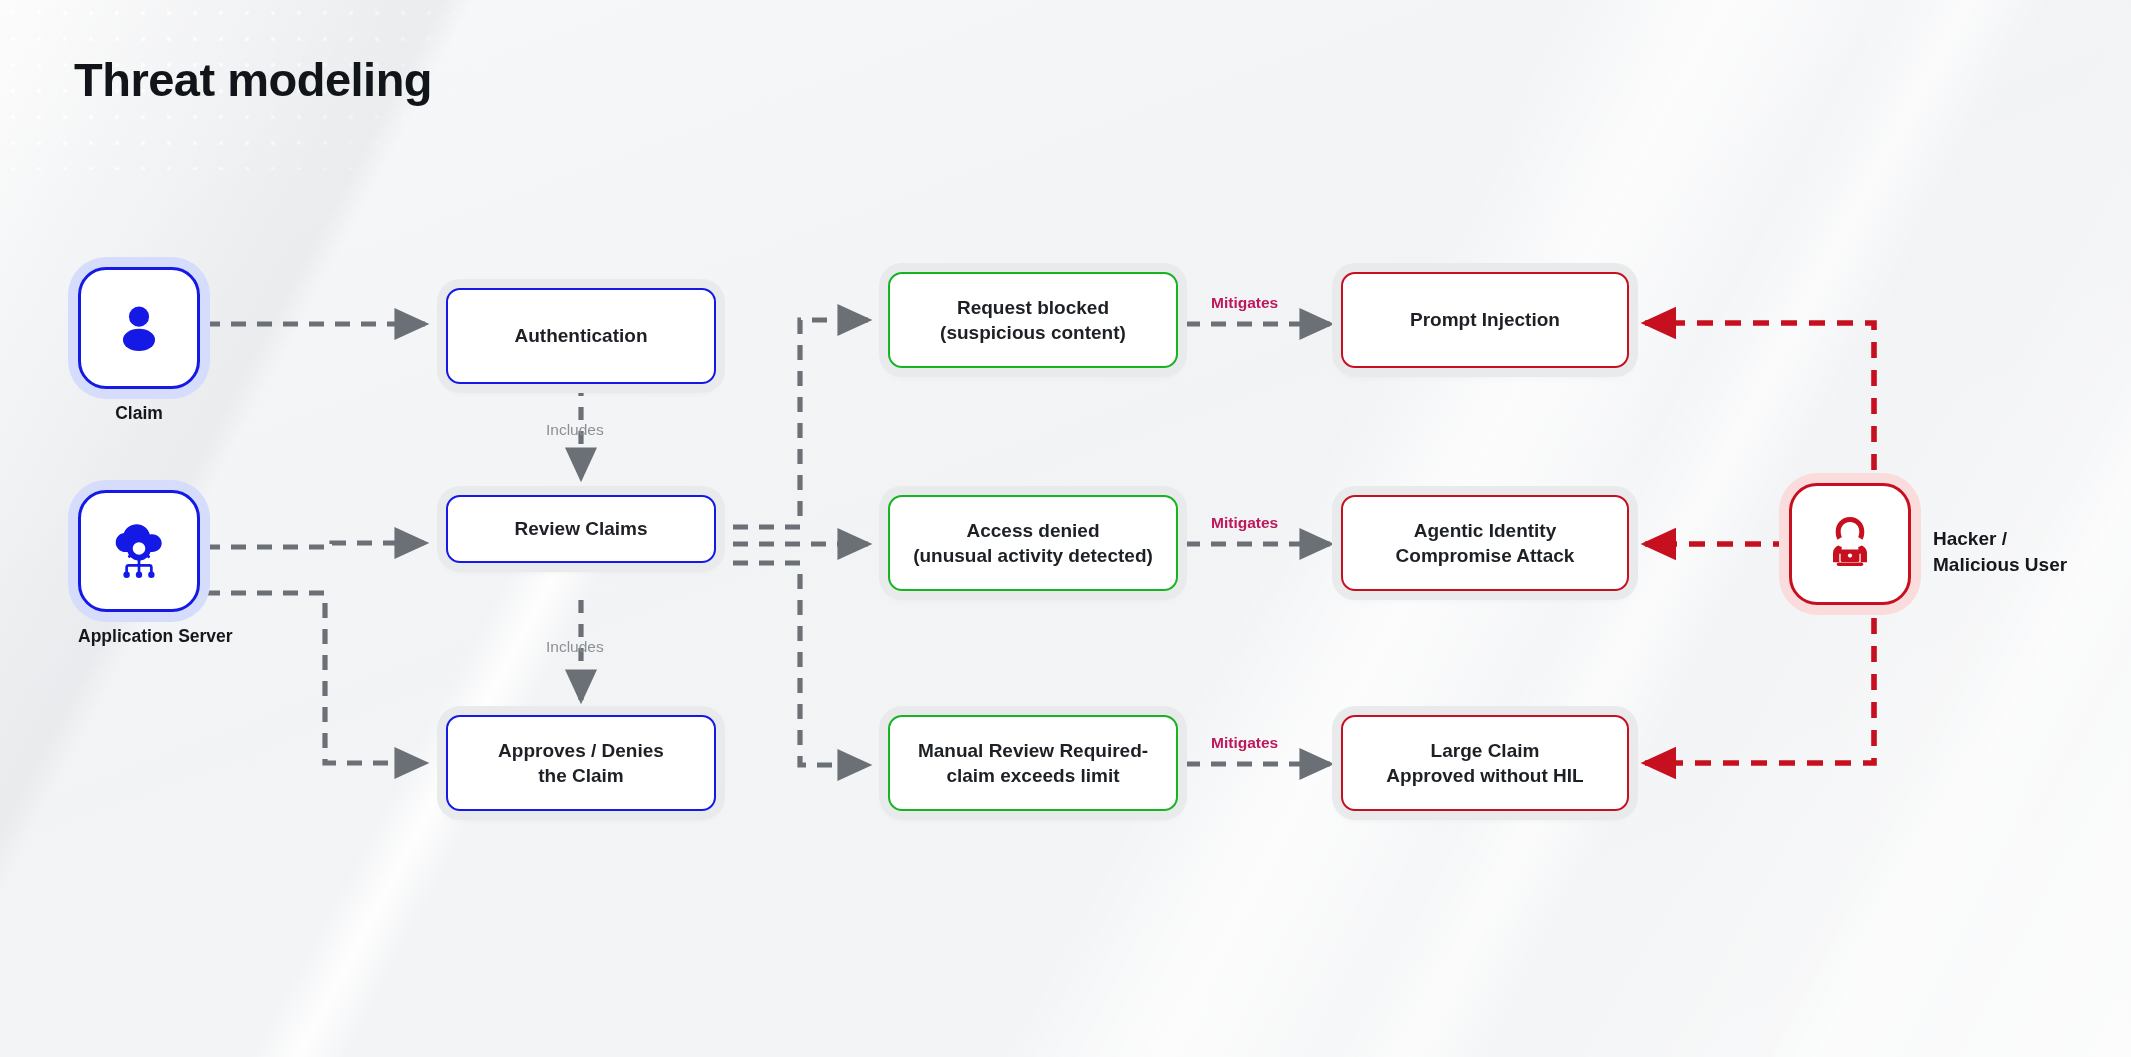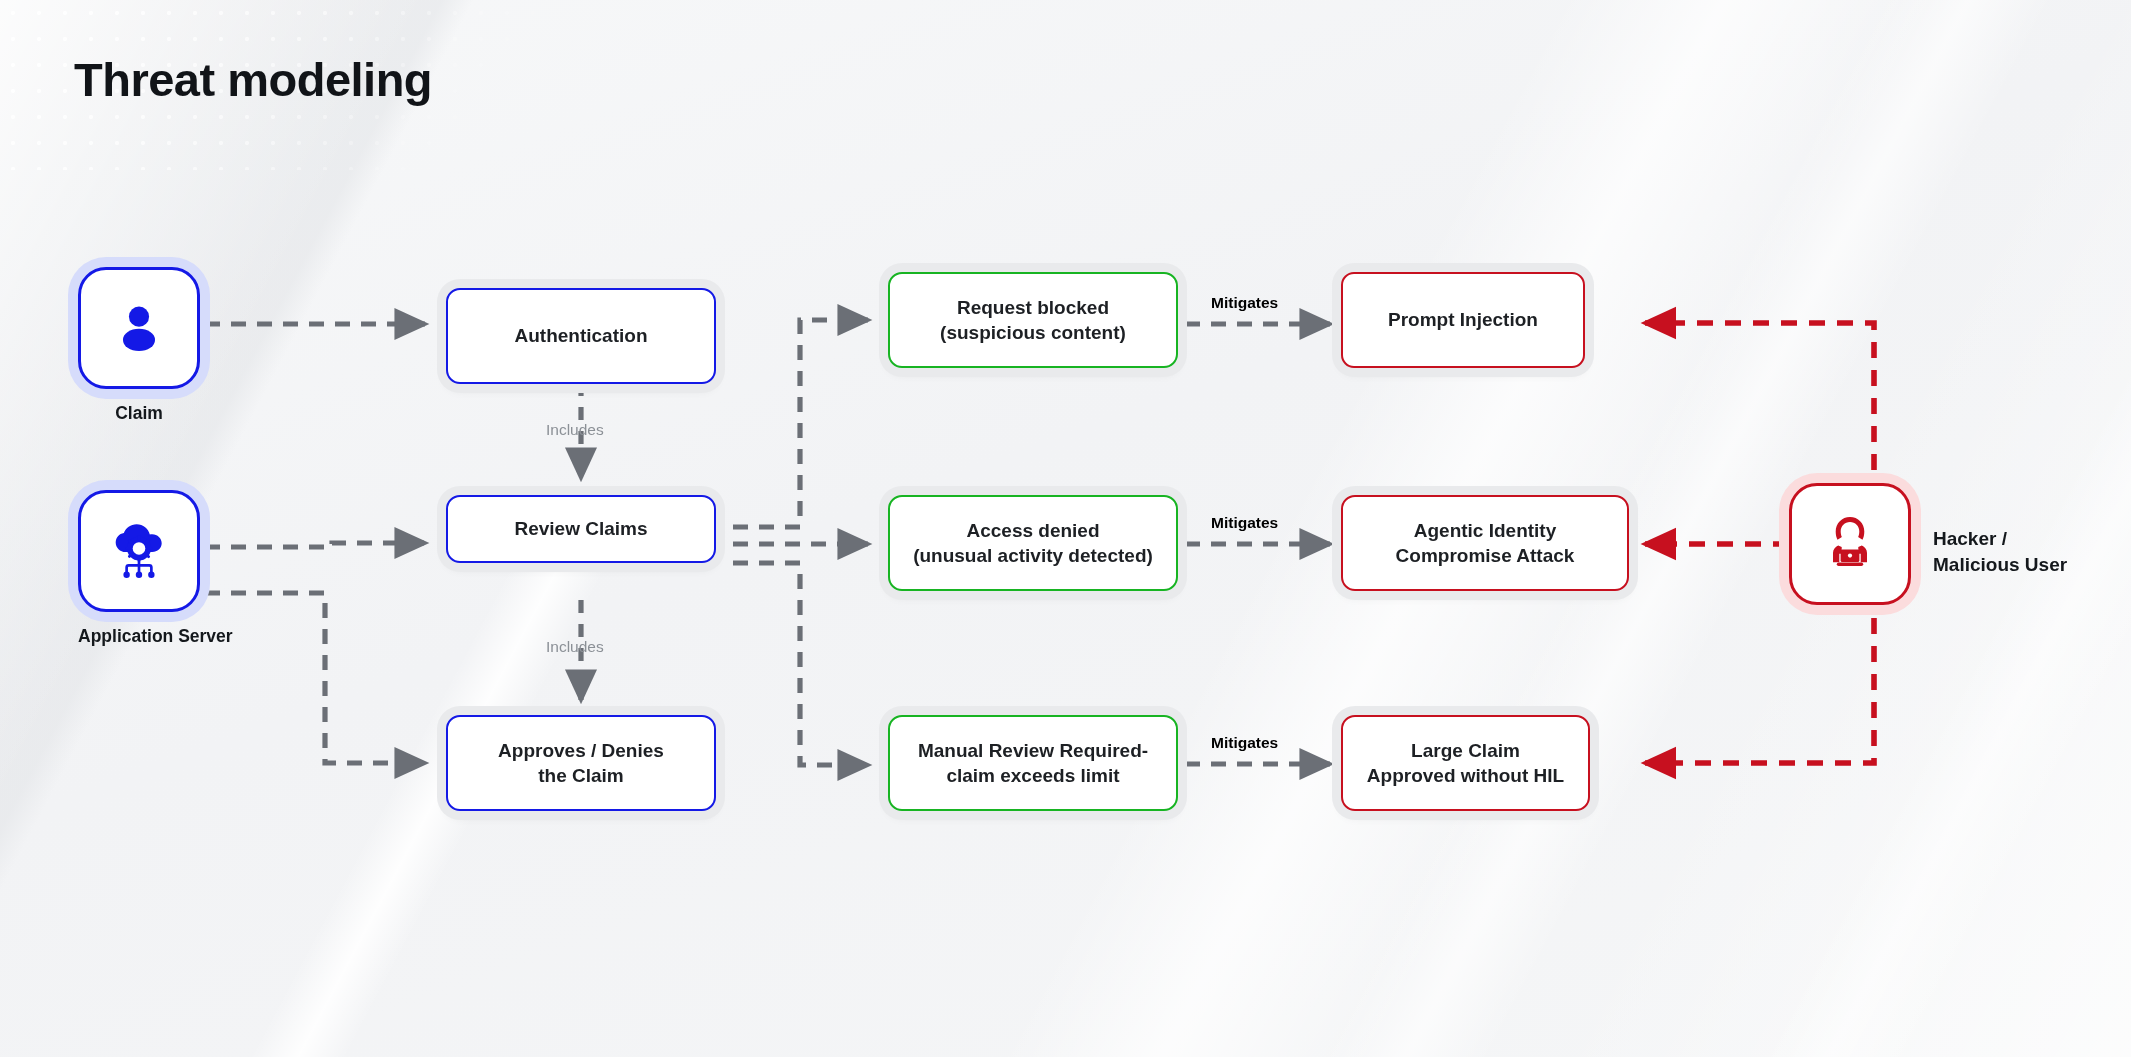--- a/index.html
+++ b/index.html
@@ -80,21 +80,21 @@
   .actor.right-label .caption{
     margin-top:16px; margin-left:22px; text-align:left; font-size:19px;
     font-weight:700; line-height:1.36;
   }
 
   
   .edge-label{
     position:absolute; font-size:15.5px; white-space:nowrap;
   }
   .edge-label.includes{ color:#8b9096; font-weight:400; }
-  .edge-label.mitigates{ color:#000000; font-weight:600; }
+  .edge-label.mitigates{ color:#be185d; font-weight:600; }
 </style>
 </head>
 <body>
 
 <div id="bg-base"></div>
 <div id="bg-streak-b"></div>
 <div id="bg-streak-a"></div>
 <div id="bg-dots"></div>
 
 <div id="page-title">Threat modeling</div>
@@ -216,29 +216,29 @@
 </div>
 
 <div class="node green bold" style="left:888px; top:495px; width:290px; height:96px;">
   <span><span>Access denied</span><br><span>(unusual activity detected)</span></span>
 </div>
 
 <div class="node green bold" style="left:888px; top:715px; width:290px; height:96px;justify-content:center;">
   <span><span>Manual Review Required-</span><br><span>claim exceeds limit</span></span>
 </div>
 
-<div class="node red bold" style="left:1341px; top:272px; width:244px; height:96px;border-radius:13px;">
+<div class="node red bold" style="left:1341px; top:272px; width:288px; height:96px;">
   <span>Prompt Injection</span>
 </div>
 
 <div class="node red bold" style="left:1341px; top:495px; width:288px; height:96px;">
   <span><span>Agentic Identity</span><br><span>Compromise Attack</span></span>
 </div>
 
-<div class="node red bold" style="left:1341px; top:715px; width:249px; height:96px;">
+<div class="node red bold" style="left:1341px; top:715px; width:288px; height:96px;">
   <span><span>Large Claim</span><br><span>Approved without HIL</span></span>
 </div>
 
 <div class="edge-label includes" style="left:546px; top:421px;">Includes</div>
 <div class="edge-label includes" style="left:546px; top:638px;">Includes</div>
 
 <div class="edge-label mitigates" style="left:1211px; top:294px;">Mitigates</div>
 <div class="edge-label mitigates" style="left:1211px; top:514px;">Mitigates</div>
 <div class="edge-label mitigates" style="left:1211px; top:734px;">Mitigates</div>
 

